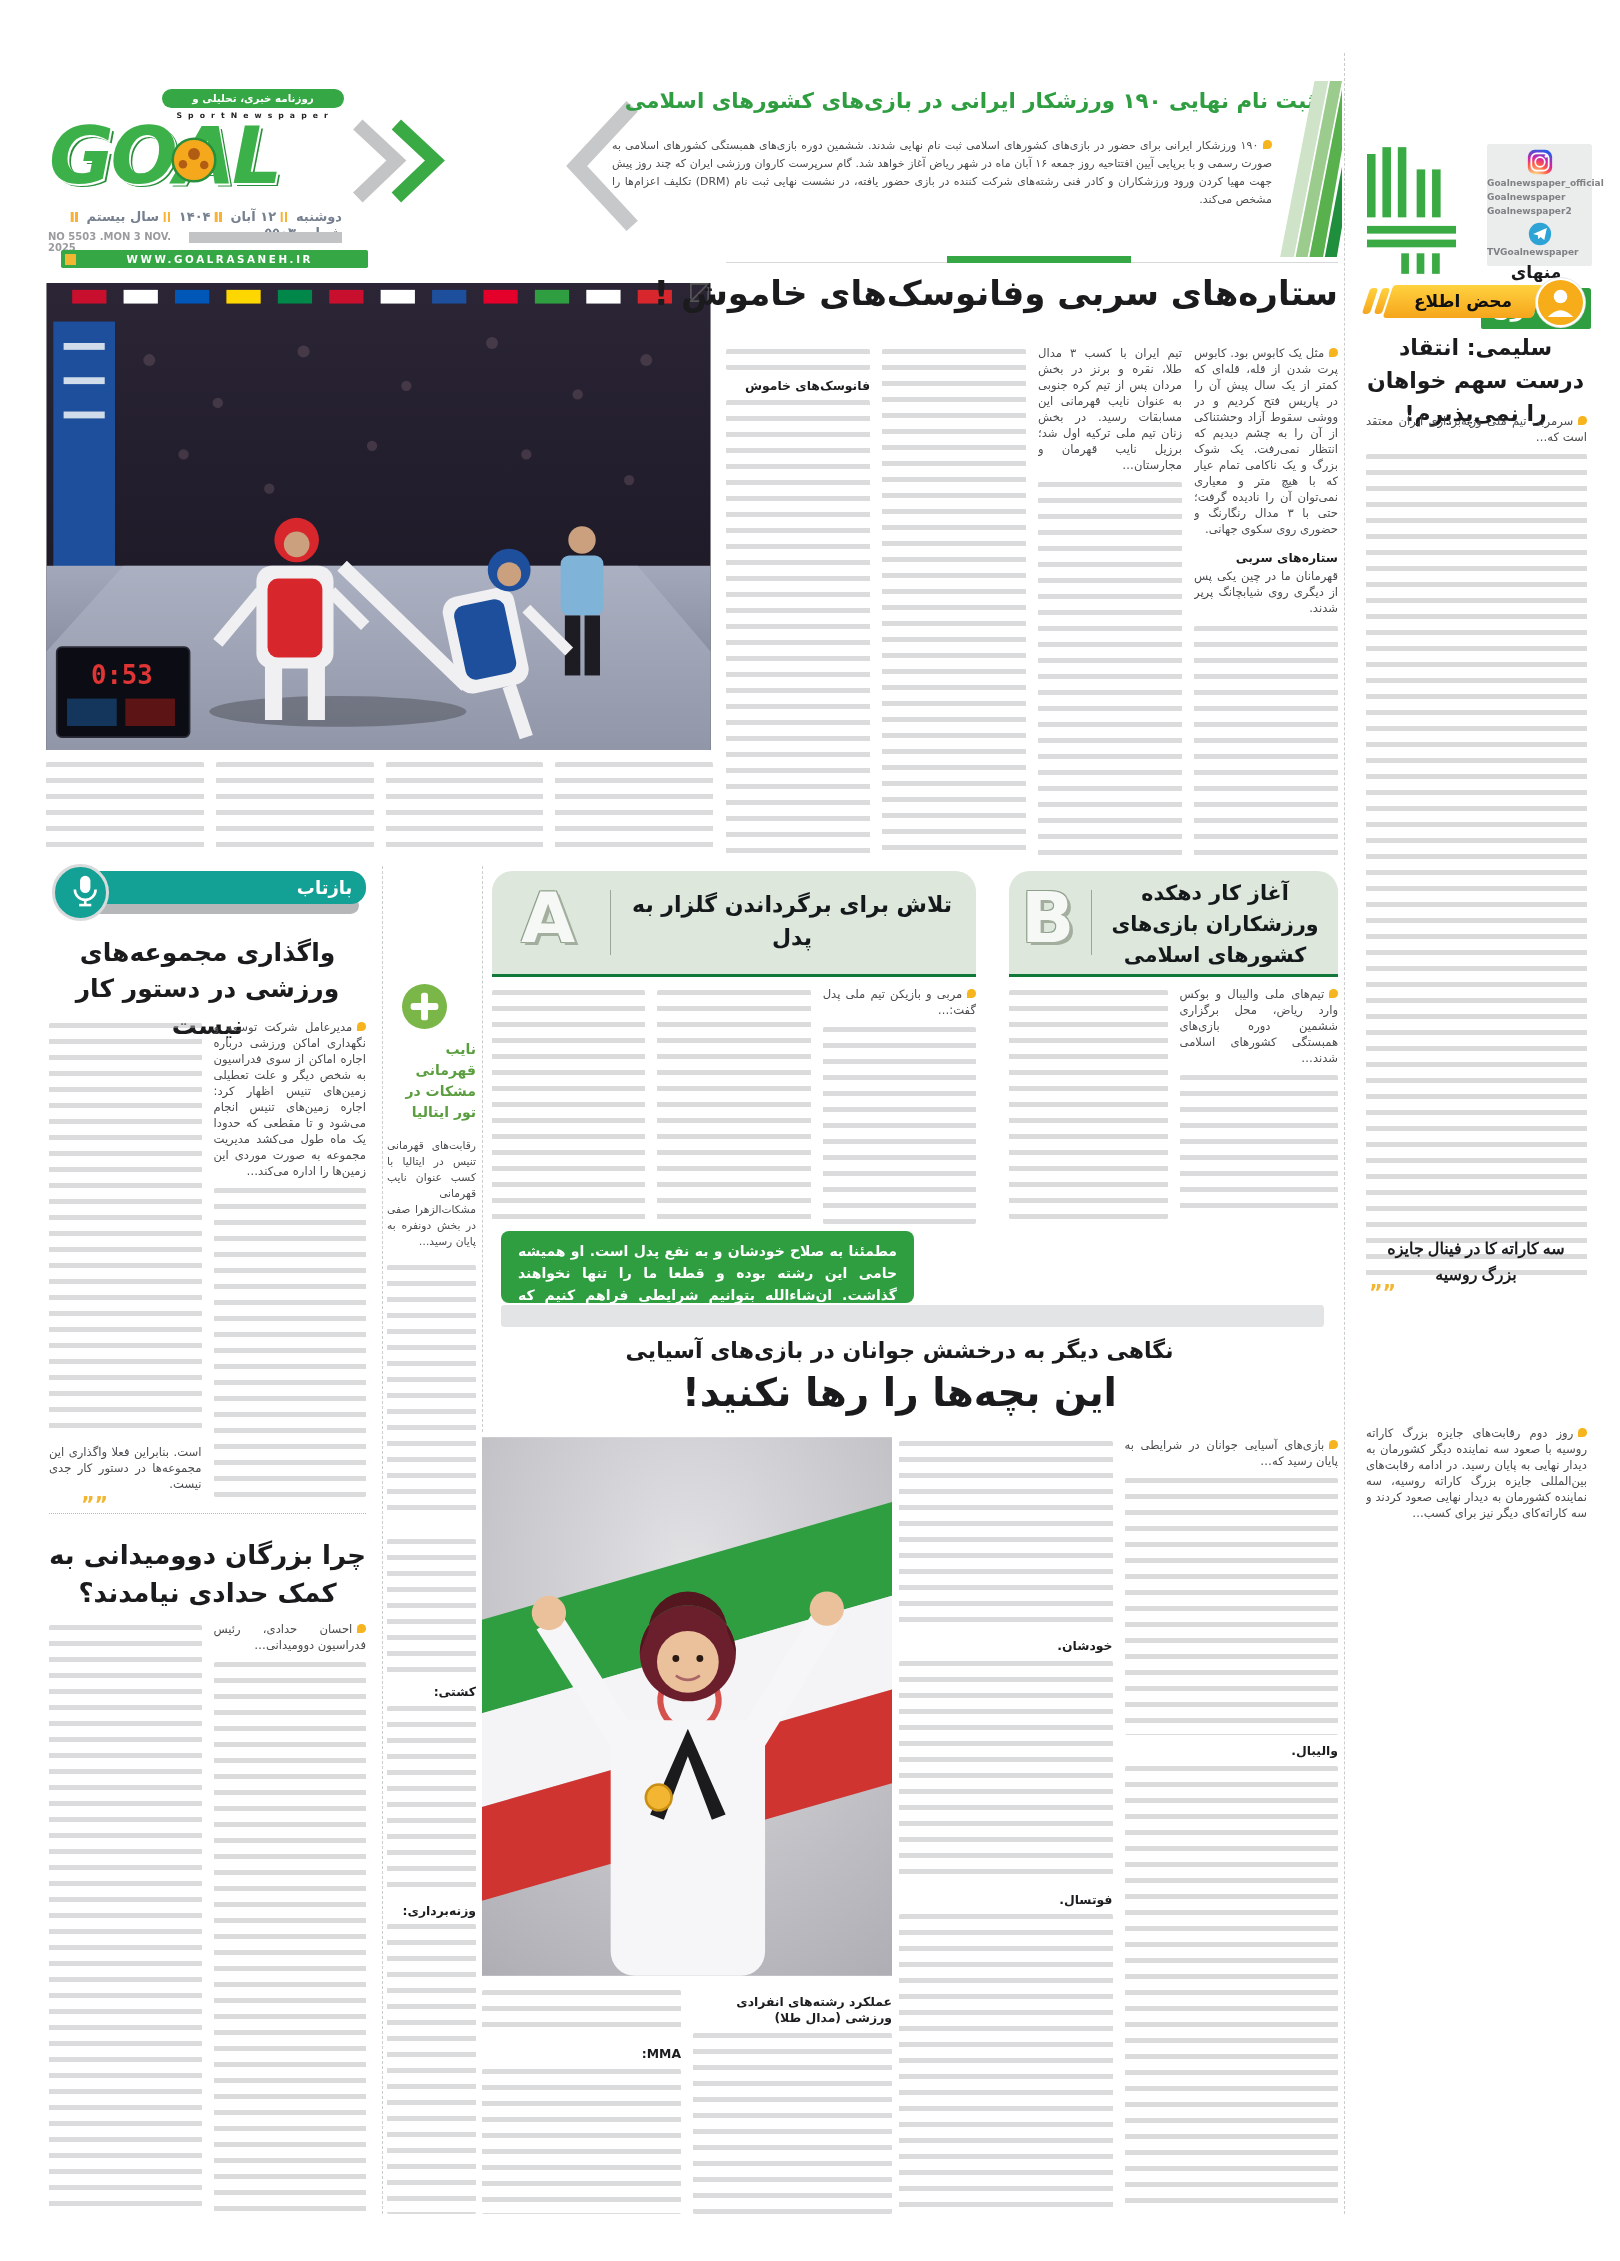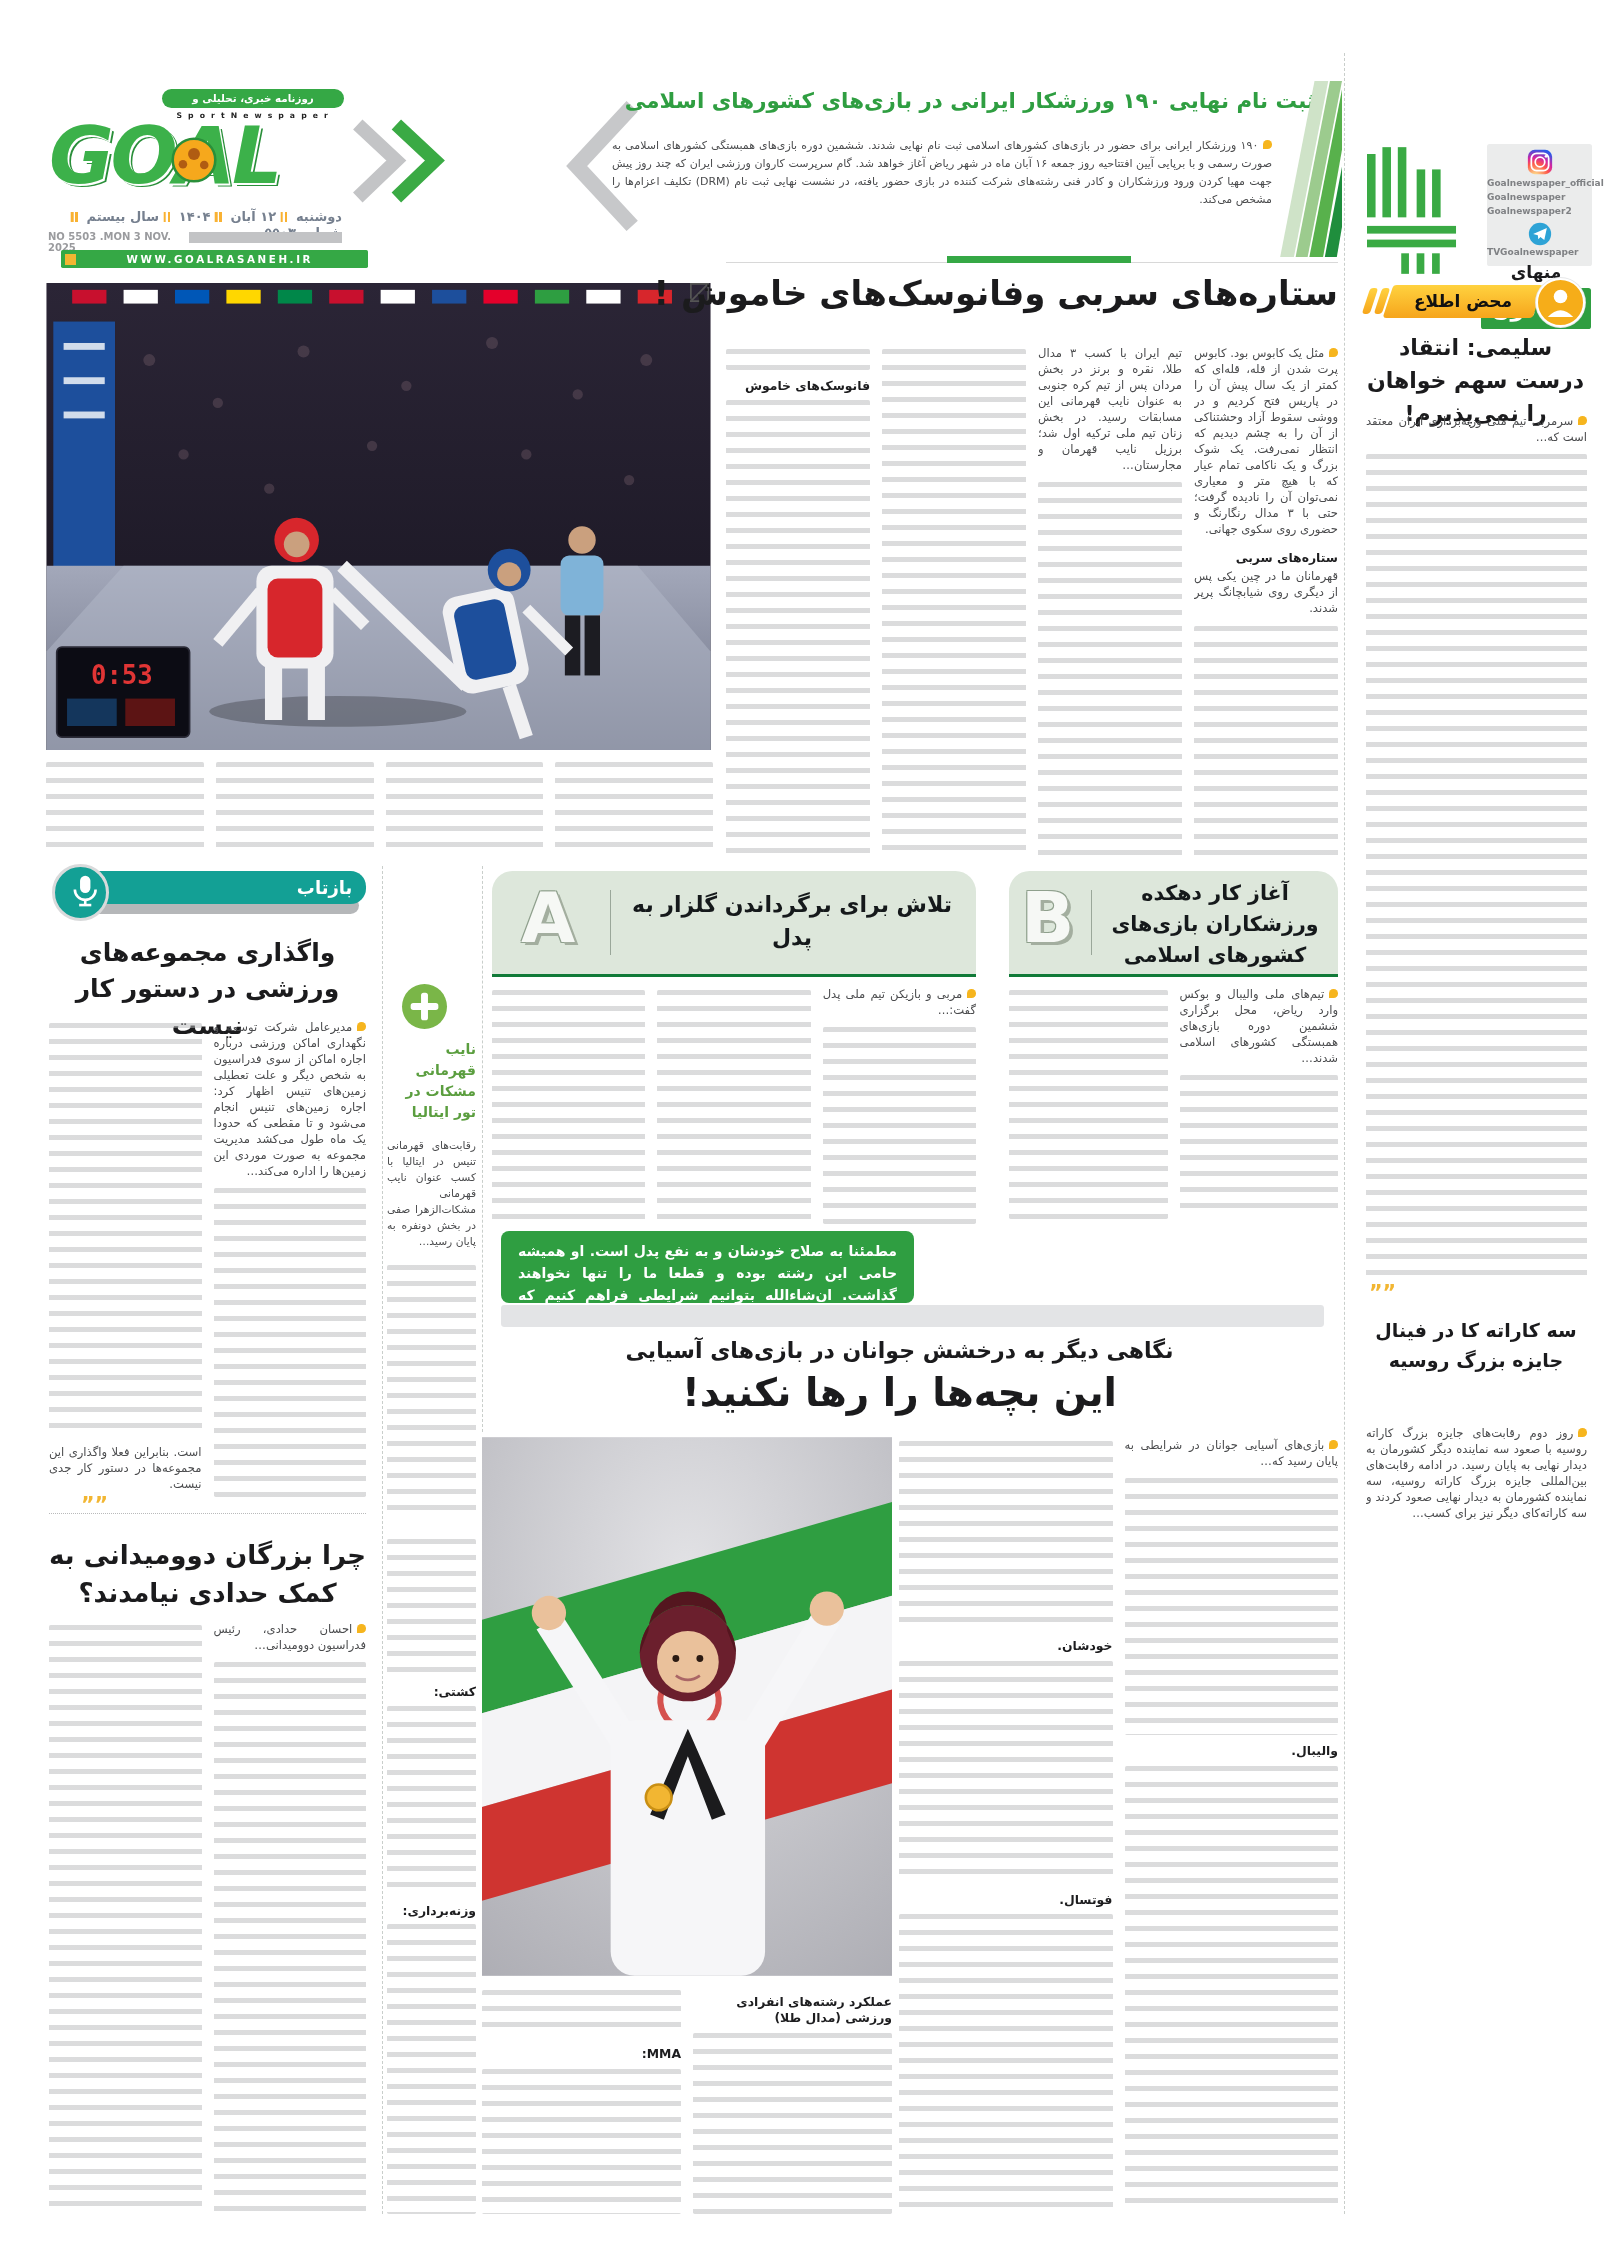--- a/index.html
+++ b/index.html
@@ -262,21 +262,21 @@
           <path d="M8 40 Q23 24 38 40 Z" fill="#fff"></path>
         </svg>
     </div>
   </div>
   <div class="abs h-center" style="left:1365px;top:331px;width:223px;font-size:22px;line-height:1.5;">سلیمی: انتقاد درست سهم خواهان را نمی‌پذیرم!</div>
   <div class="abs bodytxt" style="left:1367px;top:413px;width:221px;height:864px;display:flex;flex-direction:column;overflow:hidden;">
     <p><span class="mark"></span><span>سرمربی تیم ملی وزنه‌برداری ایران معتقد است که…</span></p>
     <div class="fill"></div>
   </div>
   <div class="abs quotes" style="left:1370px;top:1283px;">””</div>
-  <div class="abs h-center" style="left:1370px;top:1315px;width:214px;font-size:19px;line-height:1.6;">سه کاراته کا در فینال جایزه بزرگ روسیه</div>
+  <div class="abs h-center" style="left:1370px;top:1236px;width:214px;font-size:16px;line-height:1.6;font-family:Liberation Serif, serif;">سه کاراته کا در فینال جایزه بزرگ روسیه</div>
   <div class="abs bodytxt" style="left:1367px;top:1425px;width:221px;height:789px;display:flex;flex-direction:row;overflow:hidden;">
     <p><span class="mark"></span><span>روز دوم رقابت‌های جایزه بزرگ کاراته روسیه با صعود سه نماینده دیگر کشورمان به دیدار نهایی به پایان رسید. در ادامه رقابت‌های بین‌المللی جایزه بزرگ کاراته روسیه، سه نماینده کشورمان به دیدار نهایی صعود کردند و سه کاراته‌کای دیگر نیز برای کسب…</span></p>
     <div class="fill"></div>
   </div>
 
   <div class="abs dashedv" style="left:383px;top:866px;height:1348px;"></div>
   <div class="abs dashedv" style="left:483px;top:866px;height:566px;"></div>
 
   <div class="abs" style="left:77px;top:897px;width:283px;height:17px;background:#b5b7b9;border-radius:3.4px 12px 12px 3.4px;"></div>
   <div class="abs tealbar" style="left:81px;top:871px;width:286px;height:33px;text-align:right;padding-right:13.7px;line-height:33px;box-sizing:border-box;">

